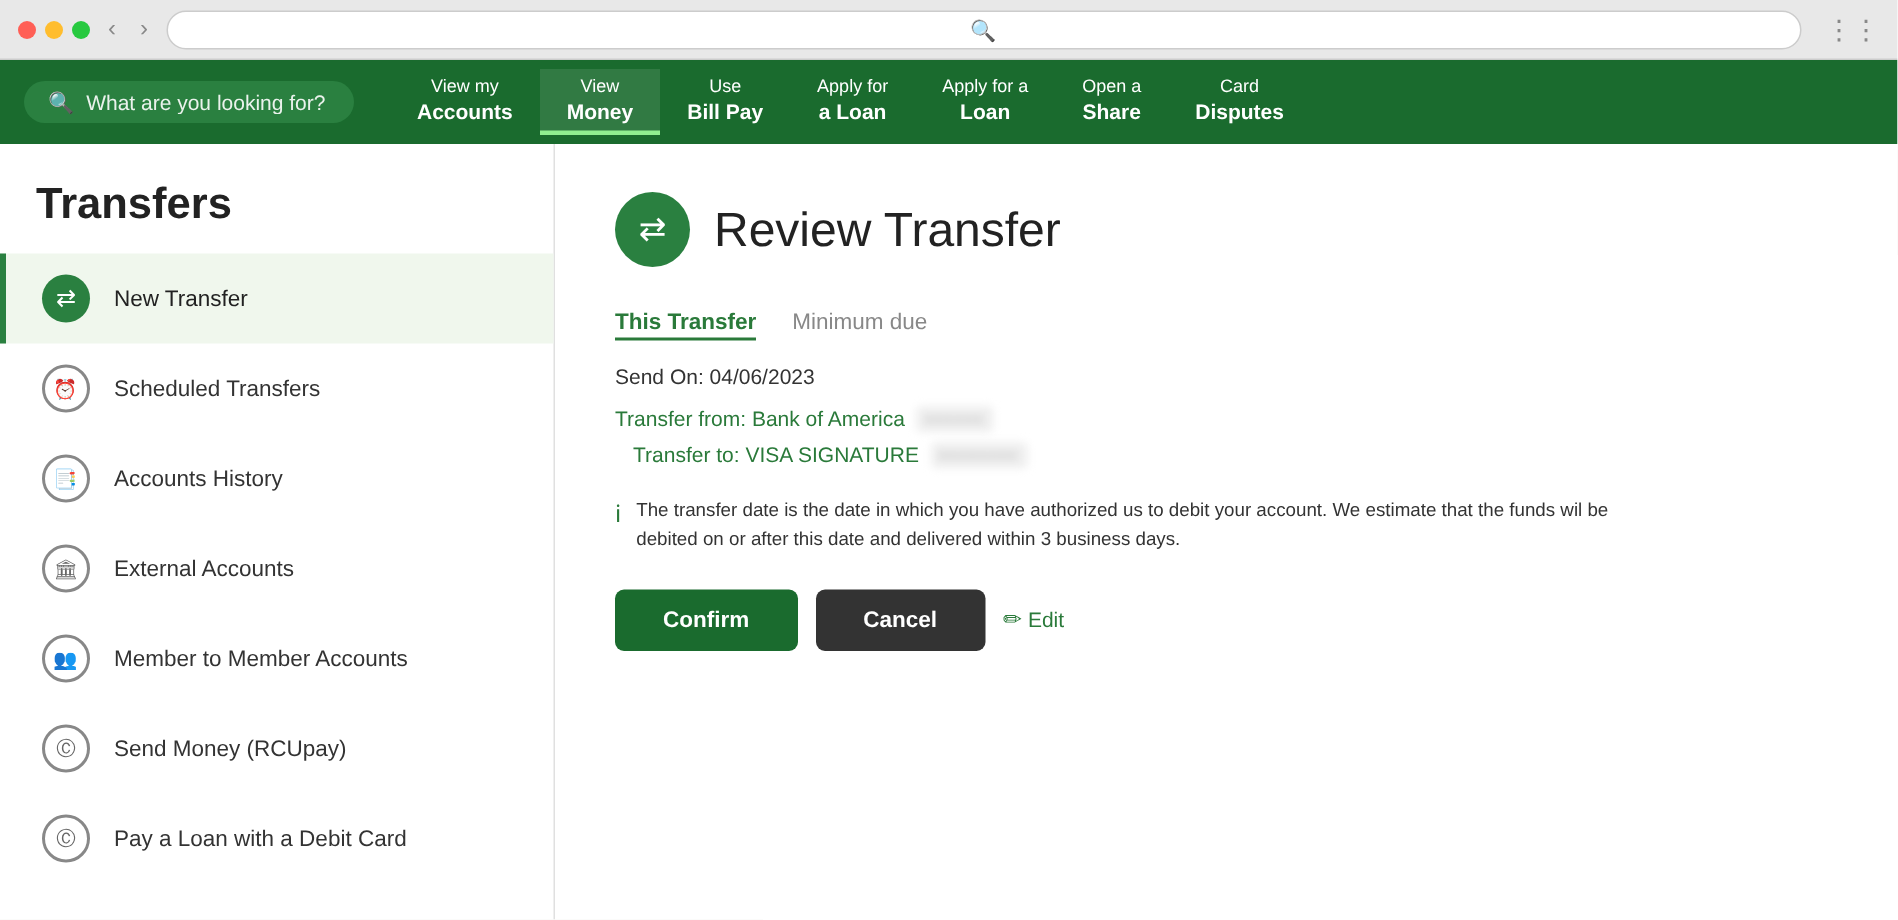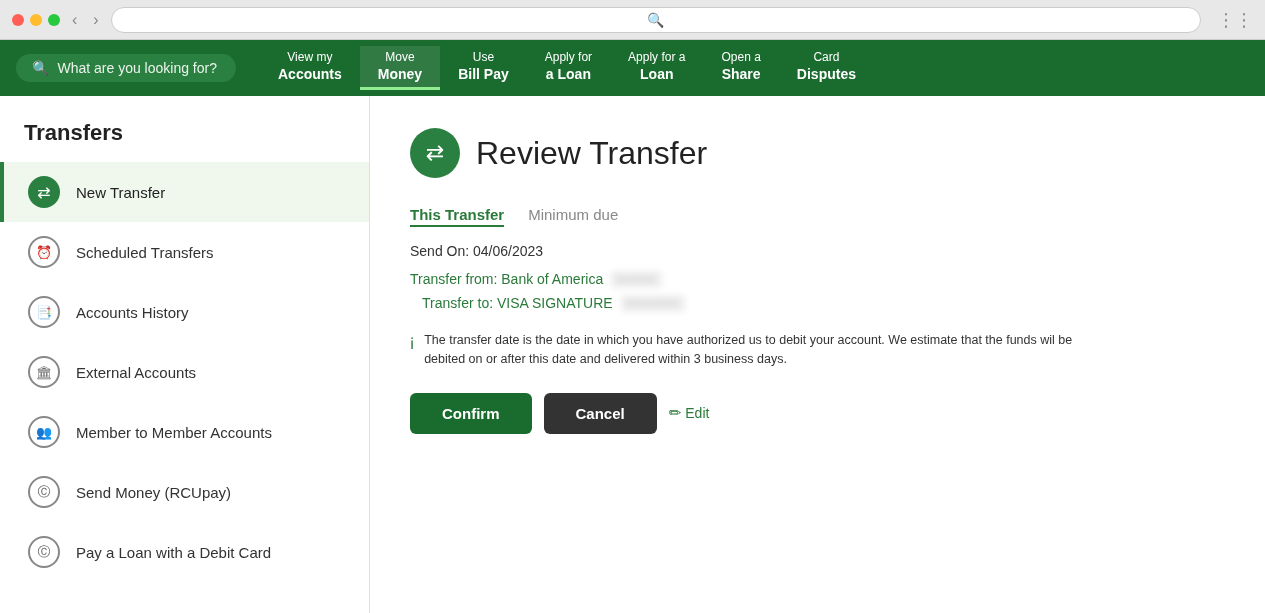--- a/index.html
+++ b/index.html
@@ -86,21 +86,21 @@
 
     
     .sidebar {
       width: 370px;
       background: white;
       border-right: 1px solid #e0e0e0;
       flex-shrink: 0;
       padding-top: 16px;
     }
     .sidebar-title {
-      font-size: 22px;
+      font-size: 29px;
       font-weight: 700;
       color: #222;
       padding: 8px 24px 16px;
     }
     .sidebar-item {
       display: flex;
       align-items: center;
       gap: 16px;
       padding: 14px 24px;
       cursor: pointer;
@@ -244,21 +244,21 @@
   <div class="search-bar">
     <span class="search-bar-icon">🔍</span>
     <span class="search-bar-text">What are you looking for?</span>
   </div>
   <div class="nav-items">
     <div class="nav-item">
       <span class="nav-top">View my</span>
       <span class="nav-bot">Accounts</span>
     </div>
     <div class="nav-item active">
-      <span class="nav-top">Move</span>
+      <span class="nav-top">View</span>
       <span class="nav-bot">Money</span>
     </div>
     <div class="nav-item">
       <span class="nav-top">Use</span>
       <span class="nav-bot">Bill Pay</span>
     </div>
     <div class="nav-item">
       <span class="nav-top">Apply for</span>
       <span class="nav-bot">a Loan</span>
     </div>

